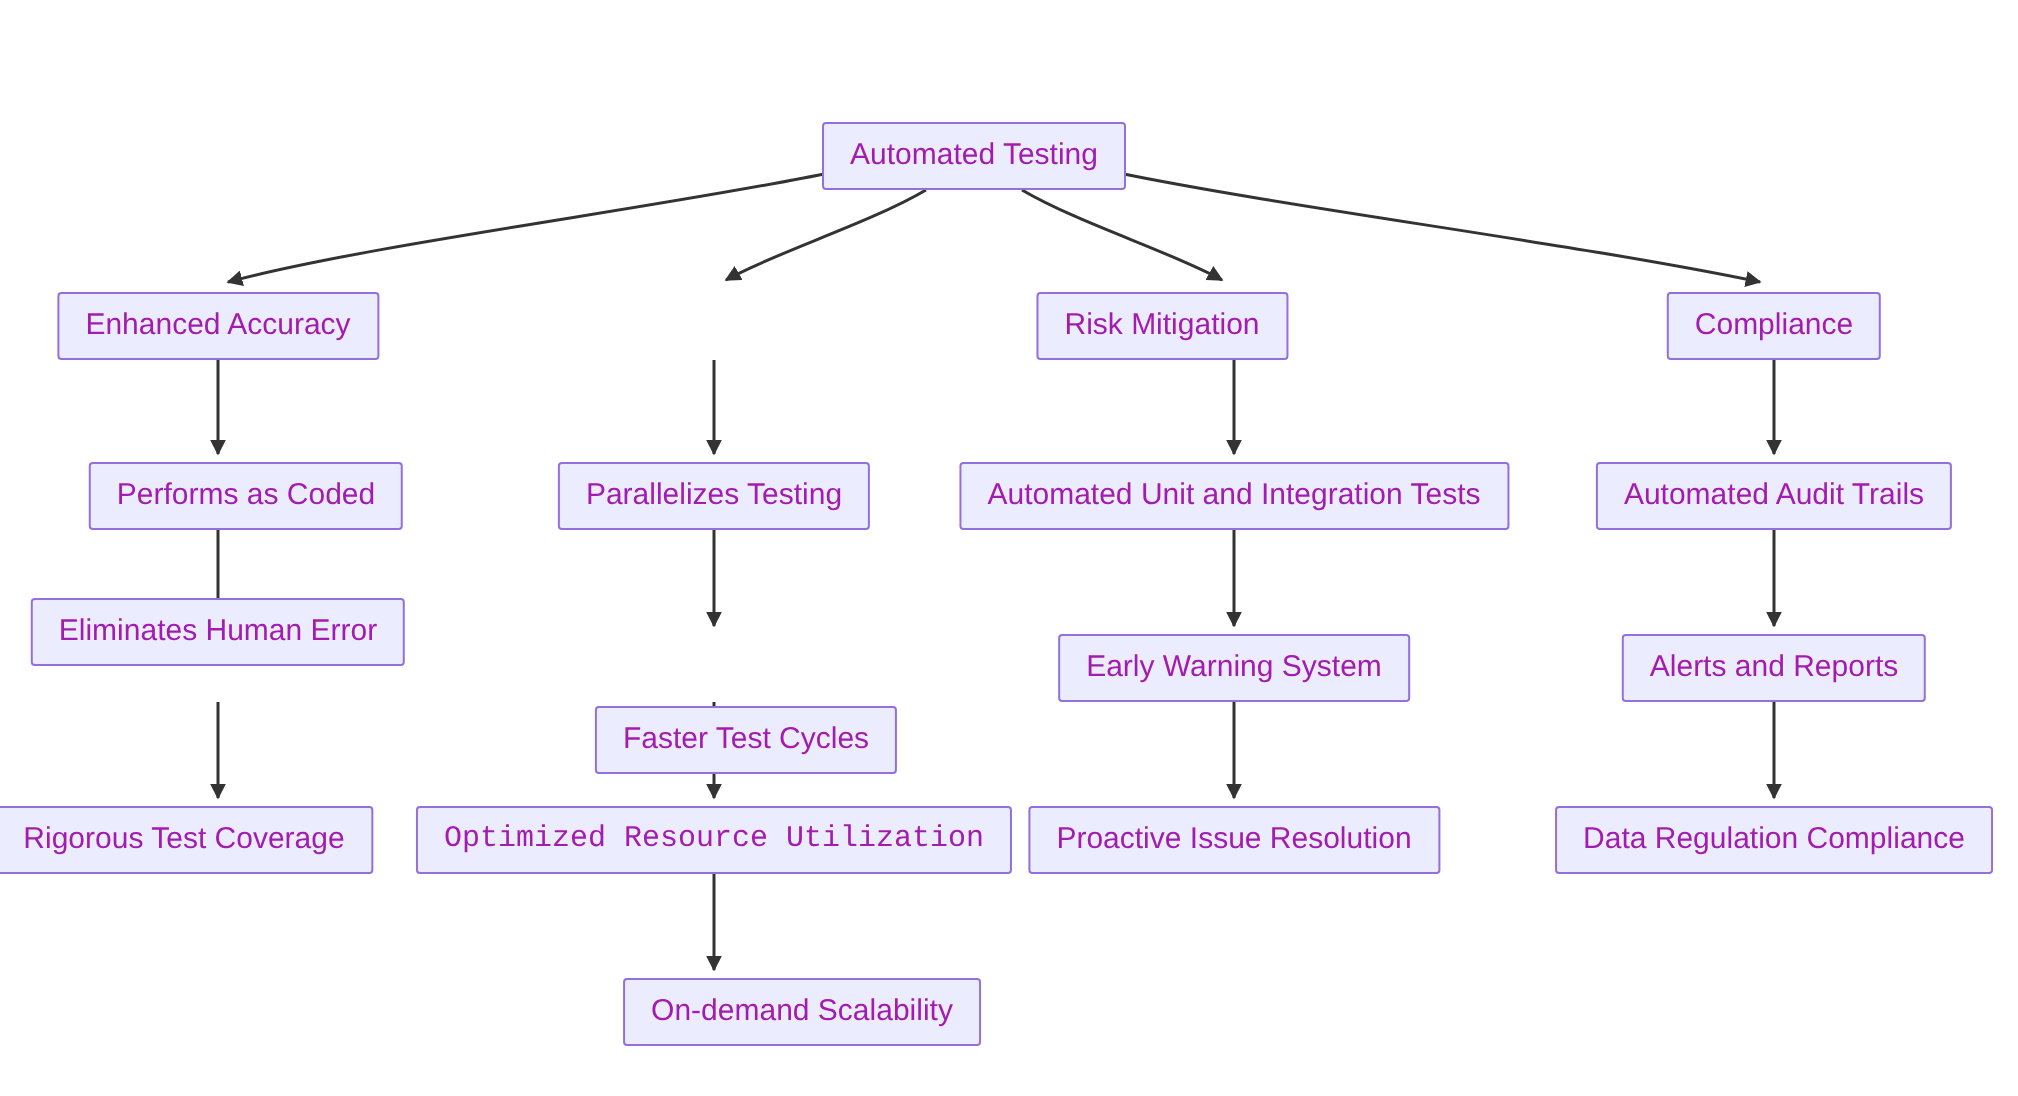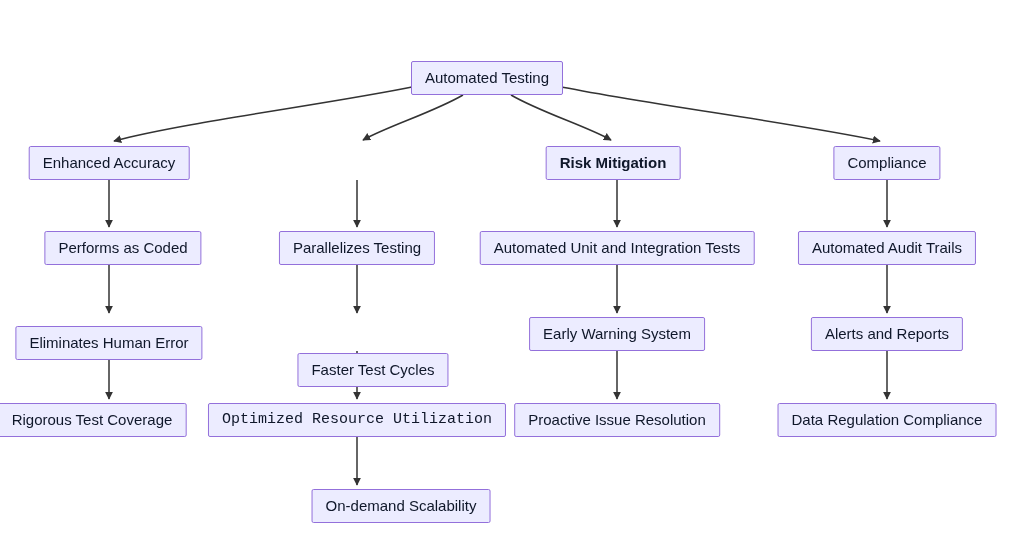--- a/index.html
+++ b/index.html
@@ -26,21 +26,21 @@
     stroke: #333333;
     stroke-width: 1.5;
     fill: none;
   }
   .node {
     position: absolute;
     transform: translateX(-50%);
     background: #ECECFF;
     border: 1px solid #9370DB;
     border-radius: 2px;
-    color: #0f172a;
+    color: #a21caf;
     font-size: 15px;
     line-height: 16px;
     padding: 8px 13px;
     white-space: nowrap;
     text-align: center;
     box-sizing: border-box;
   }
 </style>
 </head>
 <body>
@@ -74,29 +74,29 @@
 
     <line class="edge" x1="887" y1="180" x2="887" y2="227" marker-end="url(#arrow)"></line>
     <line class="edge" x1="887" y1="265" x2="887" y2="313" marker-end="url(#arrow)"></line>
     <line class="edge" x1="887" y1="351" x2="887" y2="399" marker-end="url(#arrow)"></line>
   </svg>
 
   <div class="node" style="left:487px; top:61px;">Automated Testing</div>
 
   <div class="node" style="left:109px; top:146px;">Enhanced Accuracy</div>
   <div class="node" style="left:123px; top:231px;">Performs as Coded</div>
-  <div class="node" style="left:109px; top:326px;">Eliminates Human Error</div>
+  <div class="node" style="left:109px; top:299px;">Eliminates Human Error</div>
   <div class="node" style="left:92px; top:403px;">Rigorous Test Coverage</div>
 
   <div class="node" style="left:357px; top:231px;">Parallelizes Testing</div>
   <div class="node" style="left:373px; top:317px;margin-top:36px;">Faster Test Cycles</div>
   <div class="node" style="left:357px; top:403px;font-family:Liberation Mono, monospace;">Optimized Resource Utilization</div>
   <div class="node" style="left:357px; top:489px;margin-left:44px;">On-demand Scalability</div>
 
-  <div class="node" style="left:613px; top:146px;font-weight:bold;">Risk Mitigation</div>
+  <div class="node" style="left:581px; top:146px;">Risk Mitigation</div>
   <div class="node" style="left:617px; top:231px;">Automated Unit and Integration Tests</div>
   <div class="node" style="left:617px; top:317px;">Early Warning System</div>
   <div class="node" style="left:617px; top:403px;">Proactive Issue Resolution</div>
 
   <div class="node" style="left:887px; top:146px;">Compliance</div>
   <div class="node" style="left:887px; top:231px;">Automated Audit Trails</div>
   <div class="node" style="left:887px; top:317px;">Alerts and Reports</div>
   <div class="node" style="left:887px; top:403px;">Data Regulation Compliance</div>
 
 </div>

